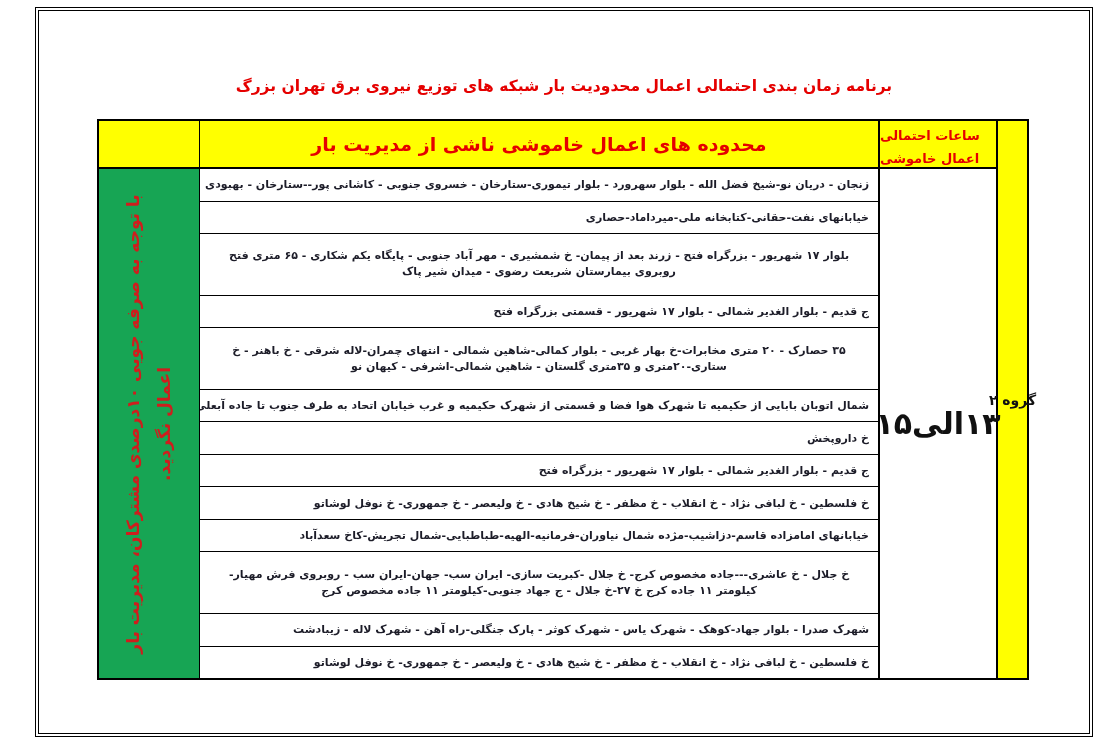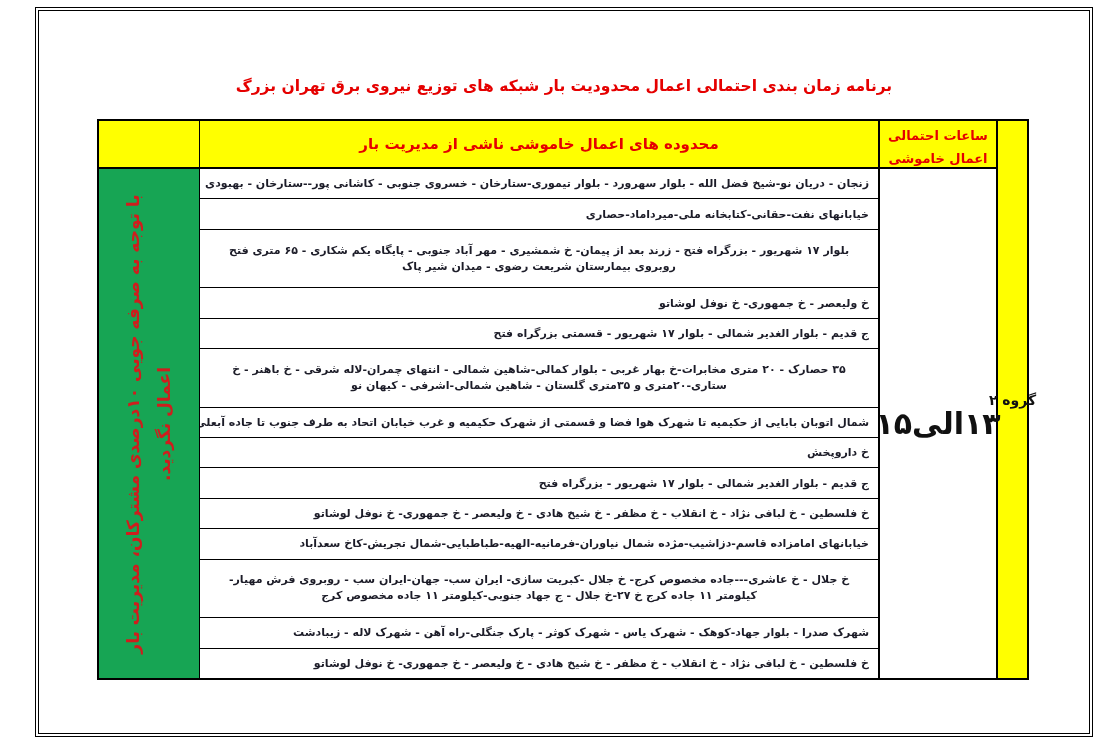--- a/index.html
+++ b/index.html
@@ -18,27 +18,27 @@
   .doc-title{position:absolute;top:66px;left:0;width:100%;text-align:center;color:var(--red);
     font-weight:bold;font-size:15.5px;direction:rtl;}
   .tbl{position:absolute;left:58px;top:108px;width:932px;height:561px;border:2px solid var(--line);
     display:flex;direction:rtl;background:#fff;}
   
   .col-group{width:31px;background:var(--yellow);display:flex;align-items:center;justify-content:center;
     border-left:2px solid var(--line);}
   .group-label{font-weight:bold;font-size:14px;color:#111;direction:rtl;white-space:nowrap;}
   .col-hours{width:118px;display:flex;flex-direction:column;border-left:2px solid var(--line);}
   .hours-header{height:48px;background:var(--yellow);border-bottom:2px solid var(--line);
-    color:var(--red);font-weight:bold;font-size:13px;line-height:1.75;text-align:center;
+    color:var(--red);font-weight:bold;font-size:13px;line-height:1.75;text-align:left;
     direction:rtl;padding-top:4px;}
   .hours-value{flex:1;display:flex;align-items:center;justify-content:center;
     font-weight:bold;font-size:30px;color:#111;direction:rtl;white-space:nowrap;}
   .col-main{flex:1;display:flex;flex-direction:column;border-left:1px solid var(--line);min-width:0;}
   .main-header{height:48px;background:var(--yellow);border-bottom:2px solid var(--line);
-    color:var(--red);font-weight:bold;font-size:15px;text-align:center;line-height:46px;direction:rtl;}
+    color:var(--red);font-weight:bold;font-size:19px;text-align:center;line-height:46px;direction:rtl;}
   .rows{flex:1;display:flex;flex-direction:column;min-height:0;}
   .row{display:flex;align-items:center;border-bottom:1px solid var(--line);direction:rtl;
     color:var(--ink);font-weight:bold;font-size:11px;padding:0 9px;min-height:0;overflow:hidden;}
   .row:last-child{border-bottom:none;}
   .row.one{justify-content:flex-start;white-space:nowrap;}
   .row.two span{display:block;width:100%;text-align:center;line-height:16px;}
   .col-note{width:100px;display:flex;flex-direction:column;}
   .note-header{height:48px;background:var(--yellow);border-bottom:2px solid var(--line);}
   .note-body{flex:1;position:relative;background:var(--green);overflow:hidden;}
   .note-rot{position:absolute;top:50%;left:50%;width:500px;transform:translate(-50%,-50%) rotate(-90deg);
@@ -68,23 +68,20 @@
         <div class="main-header">محدوده های اعمال خاموشی ناشی از مدیریت بار</div>
         <div class="rows">
             <div class="row one" style="flex-grow: 1;">
               <span>زنجان - دریان نو-شیخ فضل الله - بلوار سهرورد - بلوار تیموری-ستارخان - خسروی جنوبی - کاشانی پور--ستارخان - بهبودی</span>
             </div>
             <div class="row one" style="flex-grow: 1;">
               <span>خیابانهای نفت-حقانی-کتابخانه ملی-میرداماد-حصاری</span>
             </div>
             <div class="row two" style="flex-grow: 1.55;">
               <span>بلوار ۱۷ شهریور - بزرگراه فتح - زرند بعد از پیمان- خ شمشیری - مهر آباد جنوبی - پایگاه یکم شکاری - ۶۵ متری فتح روبروی بیمارستان شریعت رضوی - میدان شیر پاک</span>
-            </div>
-            <div class="row one" style="flex-grow: 1;">
-              <span>خ ولیعصر - خ جمهوری- خ نوفل لوشاتو</span>
             </div>
             <div class="row one" style="flex-grow: 1;">
               <span>ج قدیم - بلوار الغدیر شمالی - بلوار ۱۷ شهریور - قسمتی بزرگراه فتح</span>
             </div>
             <div class="row two" style="flex-grow: 1.55;">
               <span>۳۵ حصارک - ۲۰ متری مخابرات-خ بهار غربی - بلوار کمالی-شاهین شمالی - انتهای چمران-لاله شرقی - خ باهنر - خ ستاری-۲۰متری و ۳۵متری گلستان - شاهین شمالی-اشرفی - کیهان نو</span>
             </div>
             <div class="row one" style="flex-grow: 1;">
               <span>شمال اتوبان بابایی از حکیمیه تا شهرک هوا فضا و قسمتی از شهرک حکیمیه و غرب خیابان اتحاد به طرف جنوب تا جاده آبعلی</span>
             </div>

